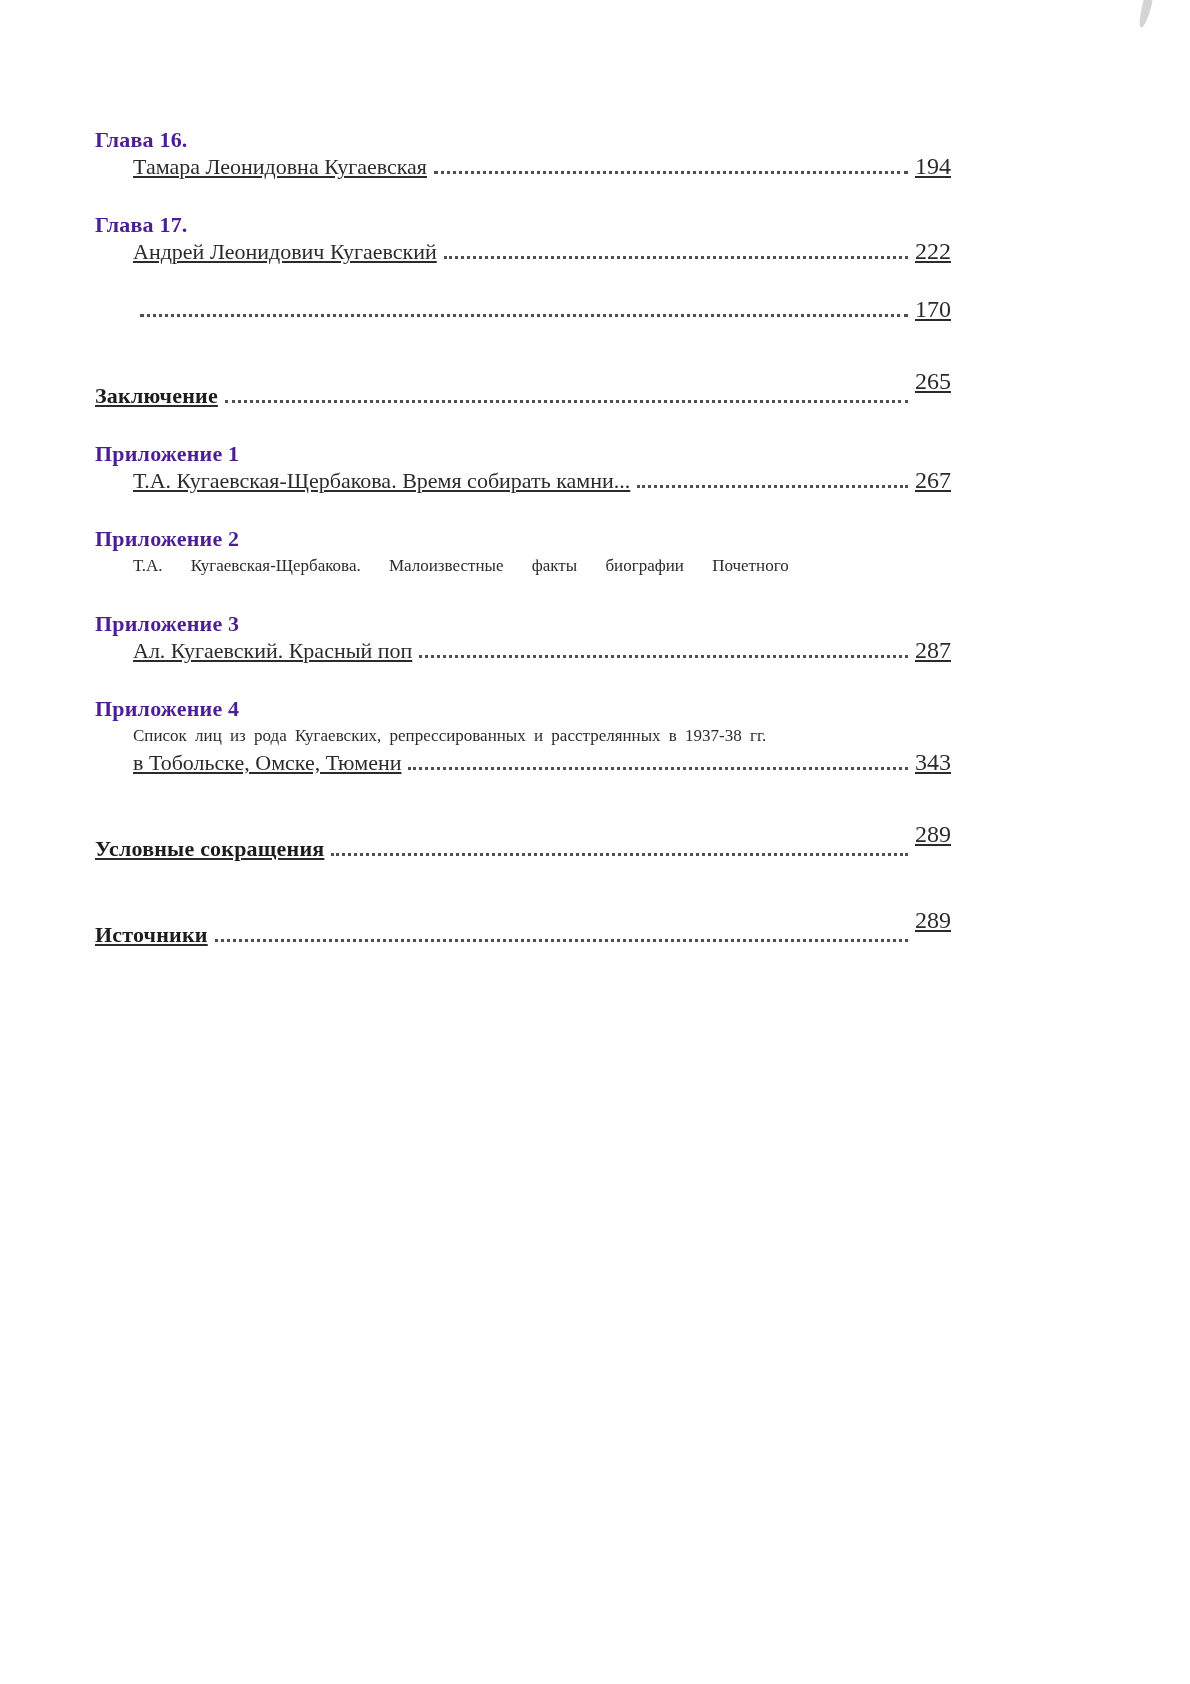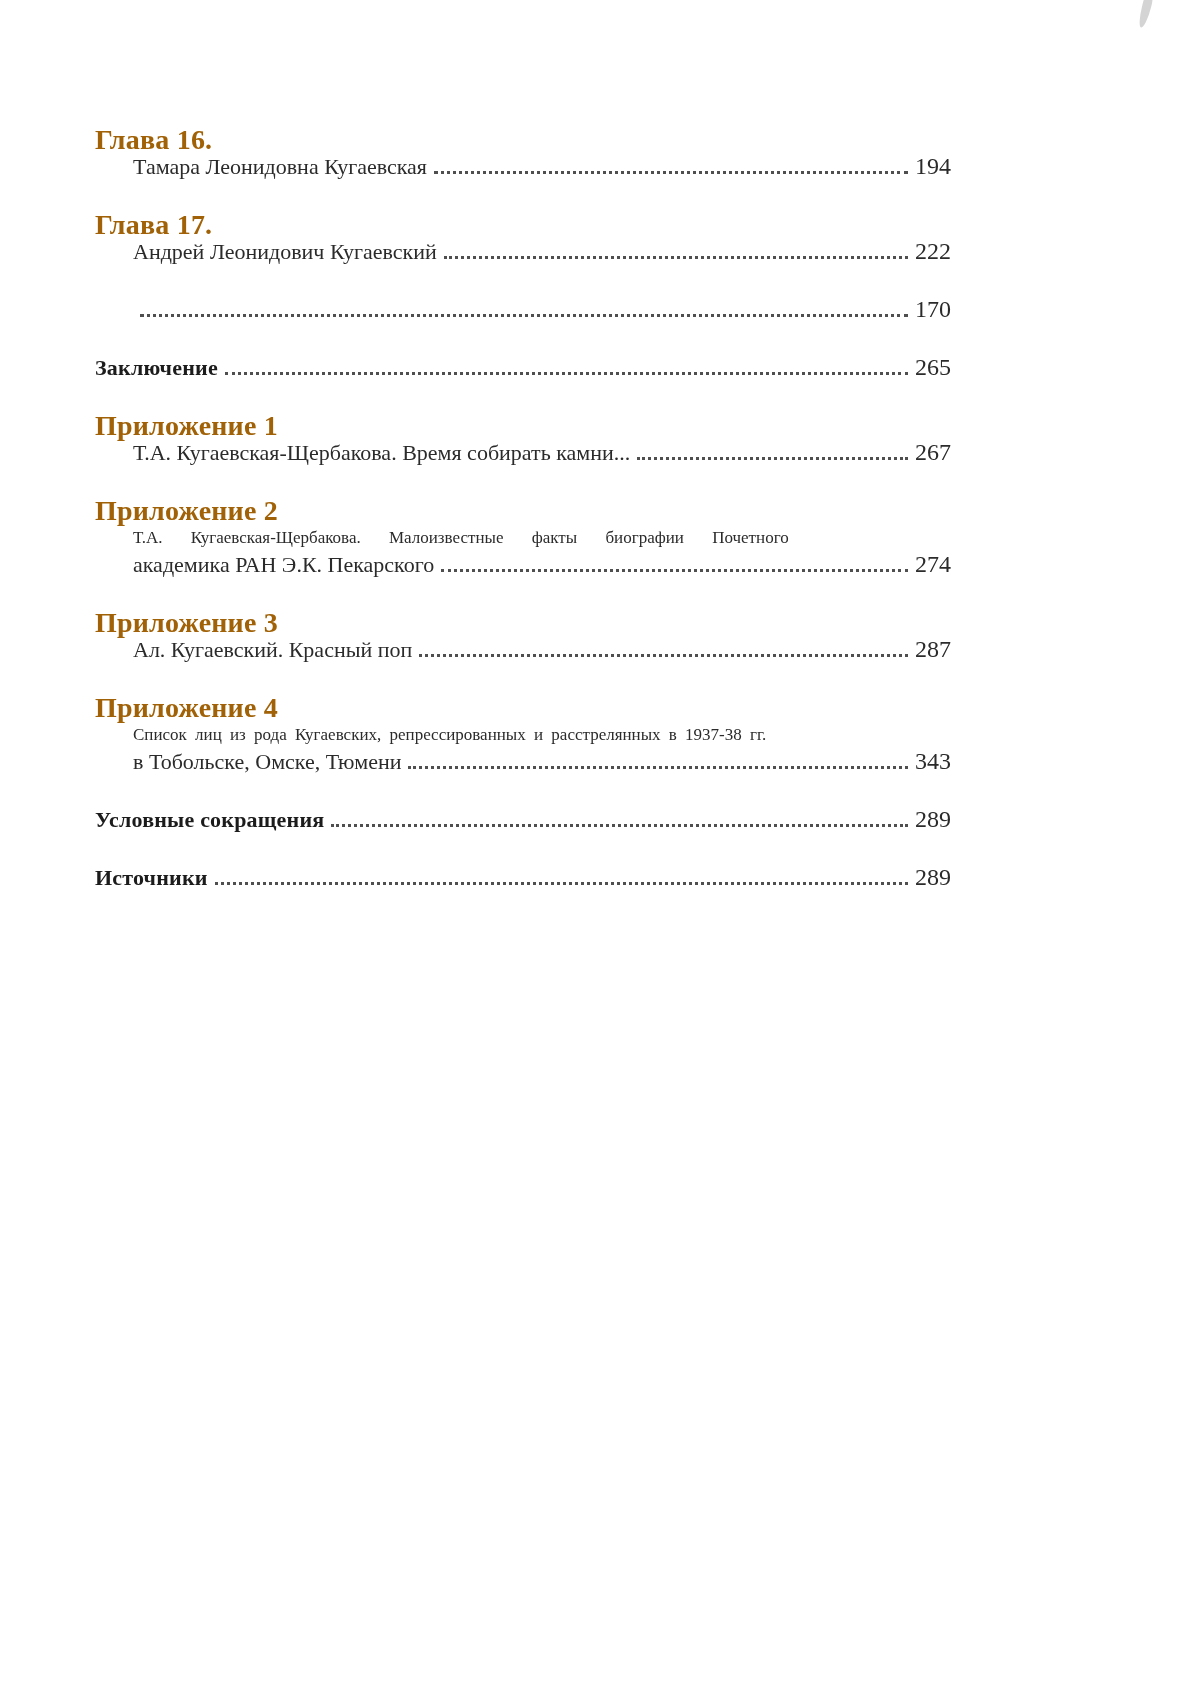--- a/index.html
+++ b/index.html
@@ -29,39 +29,41 @@
     border-radius: 50% 40% 60% 50% / 30% 30% 70% 70%;
   }
   .toc {
     position: absolute;
     left: 95px; top: 126px;
     width: 856px;
   }
   .toc-block { margin-bottom: 31px; }
   .toc-heading {
     font-weight: bold;
-    font-size: 28px;
+    font-size: 22px;
     line-height: 27px;
-    color: #a16207;
+    color: #4c1d95;
     letter-spacing: 0.2px;
   }
   .toc-line {
     display: flex;
     align-items: center;
     font-size: 22px;
     line-height: 27px;
     color: #2b2b2b;
+    text-decoration: underline;
   }
   .indented { padding-left: 38px; }
   .toc-title { white-space: nowrap; }
   .toc-heading-inline {
     font-weight: bold;
     color: #1c1c1c;
     white-space: nowrap;
     letter-spacing: 0.2px;
+    margin-top: 28px;
   }
   .leader {
     flex: 1 1 auto;
     min-width: 24px;
     align-self: flex-end;
     margin: 0 7px 6px 7px;
     border-bottom: 3px dotted #4f4f4f;
   }
   .toc-page {
     font-size: 24px;
@@ -123,25 +125,20 @@
       <div class="toc-line indented">
         <span class="toc-title">Т.А. Кугаевская-Щербакова. Время собирать камни...</span>
         <span class="leader"></span>
         <span class="toc-page">267</span>
       </div>
     </div>
 
     <div class="toc-block">
       <div class="toc-heading">Приложение 2</div>
       <div class="toc-cont indented spread-wide">Т.А. Кугаевская-Щербакова. Малоизвестные факты биографии Почетного</div>
-      <div class="toc-line indented">
-        <span class="toc-title">академика РАН Э.К. Пекарского</span>
-        <span class="leader"></span>
-        <span class="toc-page">274</span>
-      </div>
     </div>
 
     <div class="toc-block">
       <div class="toc-heading">Приложение 3</div>
       <div class="toc-line indented">
         <span class="toc-title">Ал. Кугаевский. Красный поп</span>
         <span class="leader"></span>
         <span class="toc-page">287</span>
       </div>
     </div>

